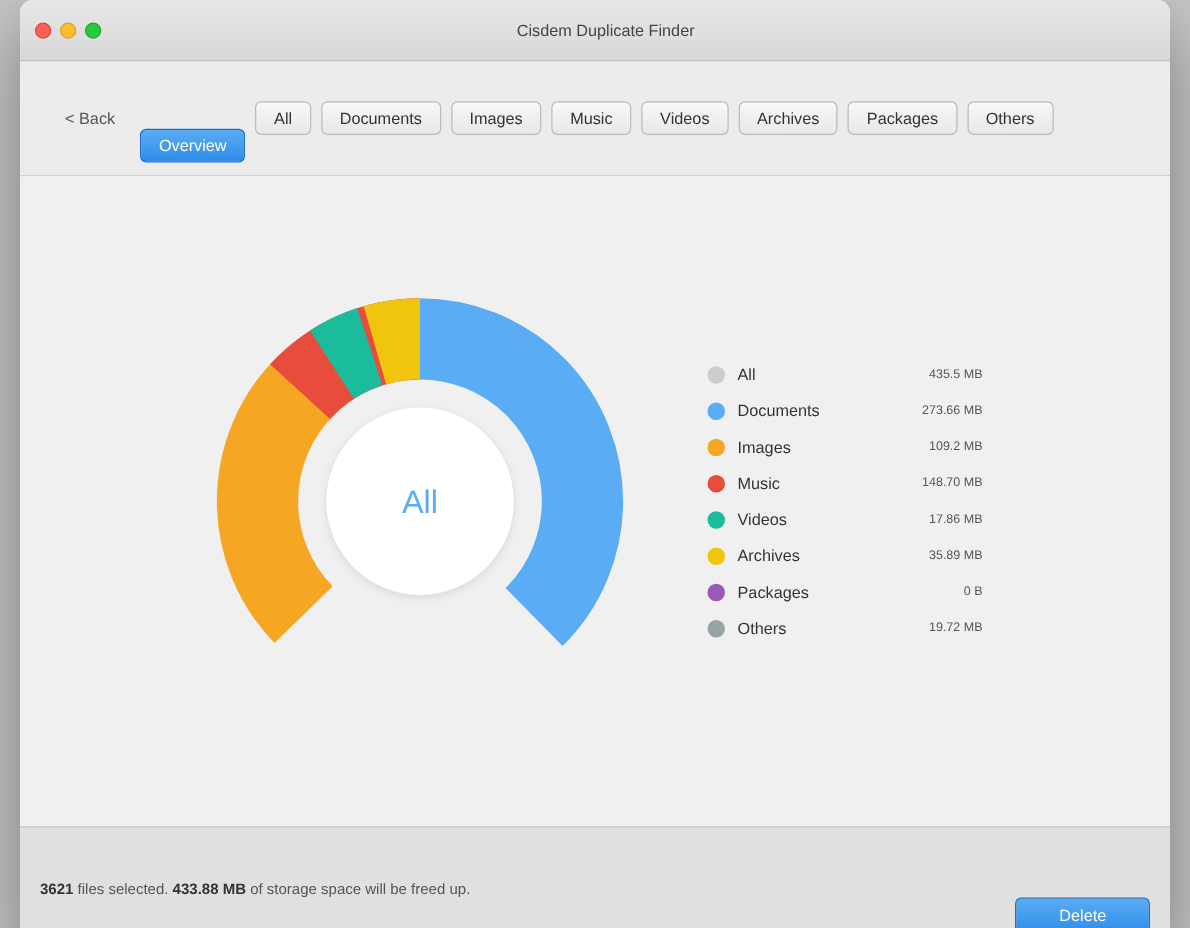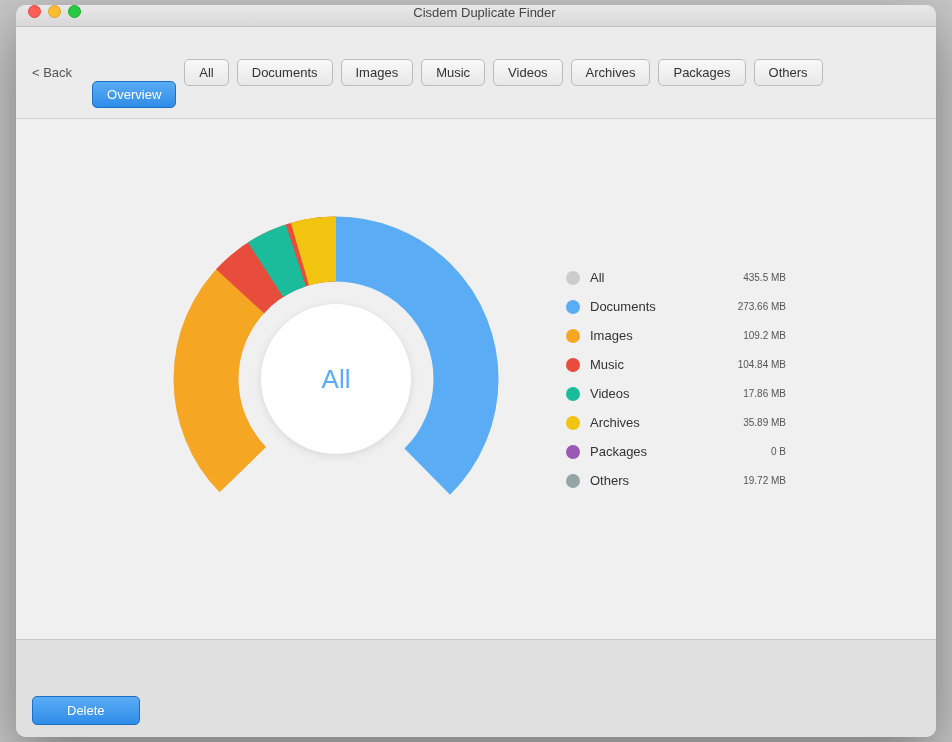--- a/index.html
+++ b/index.html
@@ -16,23 +16,23 @@
     .window {
       width: 920px;
       background: #ececec;
       border-radius: 10px;
       box-shadow: 0 20px 60px rgba(0,0,0,0.4);
       overflow: hidden;
     }
 
     .title-bar {
       background: linear-gradient(to bottom, #e8e8e8, #d8d8d8);
-      height: 22px;
-      display: flex;
-      align-items: flex-start;
+      height: 49px;
+      display: flex;
+      align-items: center;
       justify-content: center;
       position: relative;
       border-bottom: 1px solid #c0c0c0;
       padding-left: 17px;
     }
 
     .traffic-lights {
       position: absolute;
       left: 12px;
       display: flex;
@@ -53,21 +53,21 @@
 
     .title-text {
       font-size: 13px;
       color: #444;
       font-weight: 500;
     }
 
     .toolbar {
       display: flex;
       align-items: center;
-      padding: 10px 8px;
+      padding: 10px 28px;
       gap: 8px;
       border-bottom: 1px solid #d0d0d0;
       background: #ececec;
     }
 
     .back-btn {
       font-size: 13px;
       color: #555;
       background: none;
       border: none;
@@ -267,21 +267,21 @@
           <span class="legend-value">273.66 MB</span>
         </div>
         <div class="legend-item">
           <div class="legend-dot" style="background:#f5a623;"></div>
           <span class="legend-label">Images</span>
           <span class="legend-value">109.2 MB</span>
         </div>
         <div class="legend-item">
           <div class="legend-dot" style="background:#e74c3c;"></div>
           <span class="legend-label">Music</span>
-          <span class="legend-value">104.84 MB</span>
+          <span class="legend-value">148.70 MB</span>
         </div>
         <div class="legend-item">
           <div class="legend-dot" style="background:#1abc9c;"></div>
           <span class="legend-label">Videos</span>
           <span class="legend-value">17.86 MB</span>
         </div>
         <div class="legend-item">
           <div class="legend-dot" style="background:#f1c40f;"></div>
           <span class="legend-label">Archives</span>
           <span class="legend-value">35.89 MB</span>
@@ -294,15 +294,21 @@
         <div class="legend-item">
           <div class="legend-dot" style="background:#95a5a6;"></div>
           <span class="legend-label">Others</span>
           <span class="legend-value">19.72 MB</span>
         </div>
       </div>
     </div>
   </div>
 
   <div class="status-bar">
+    <div class="status-text">
+      <strong>3621</strong>
+      <span>files selected.</span>
+      <strong>433.88 MB</strong>
+      <span>of storage space will be freed up.</span>
+    </div>
     <button class="delete-btn">Delete</button>
   </div>
 </div>
 
 </body></html>

